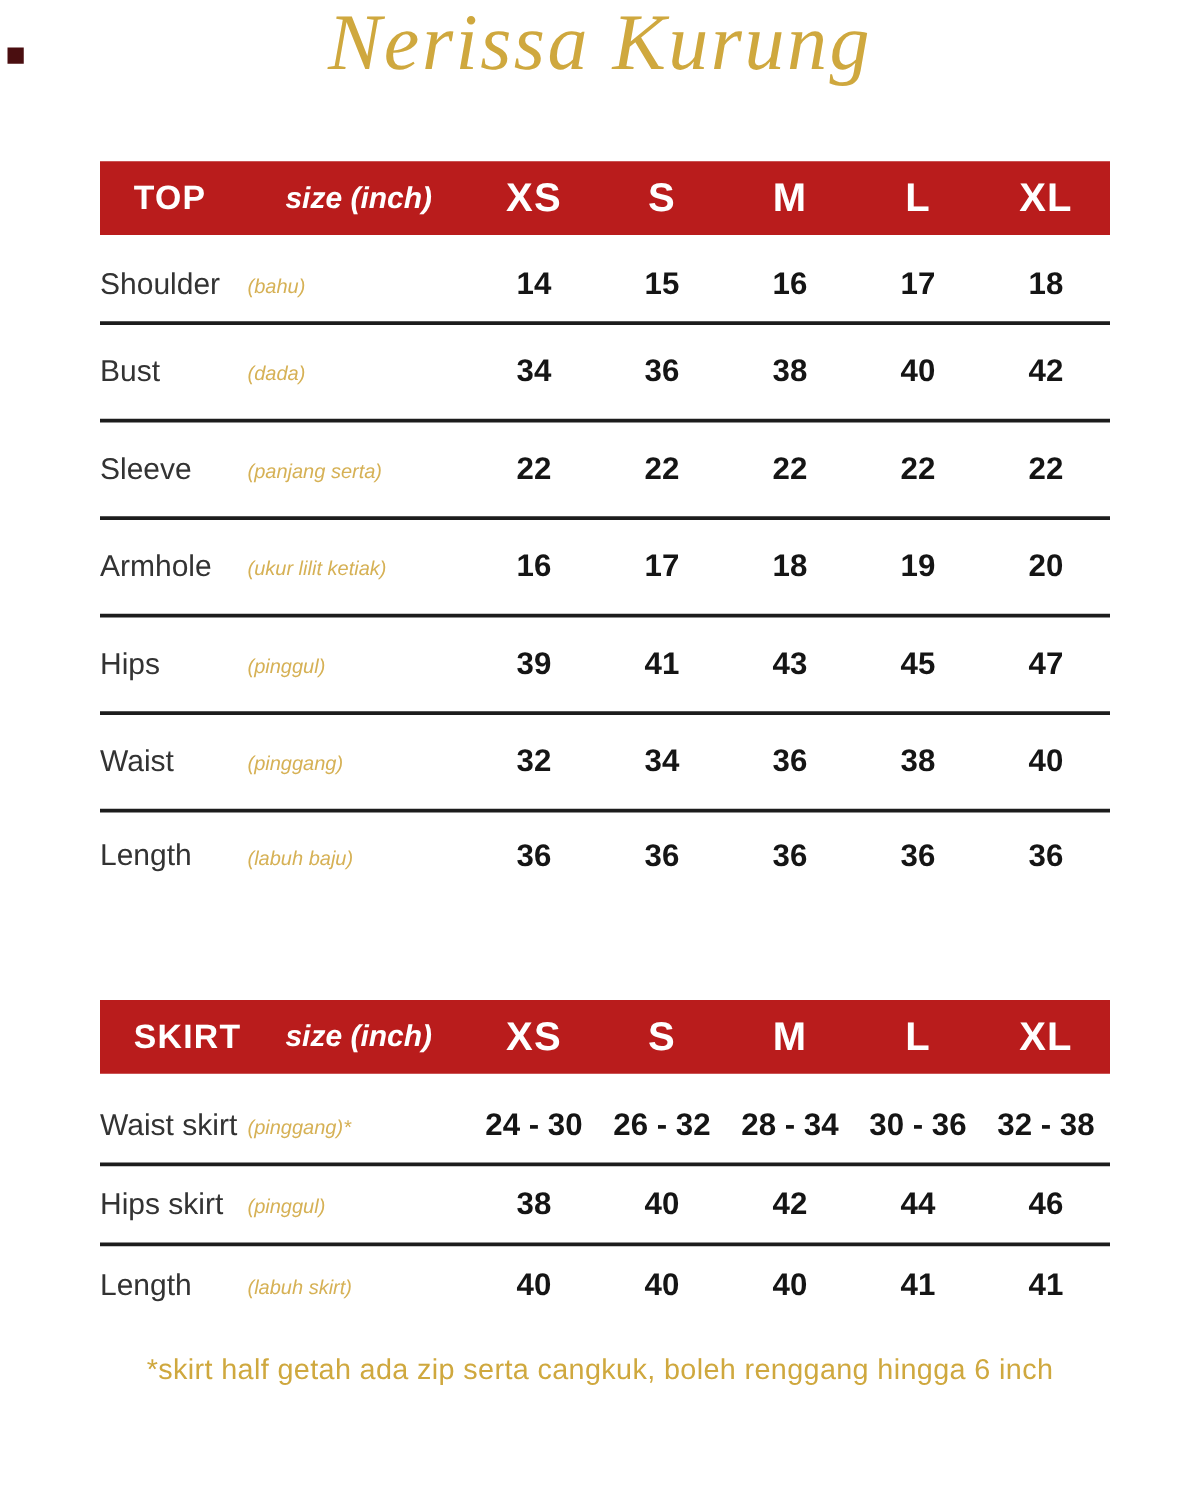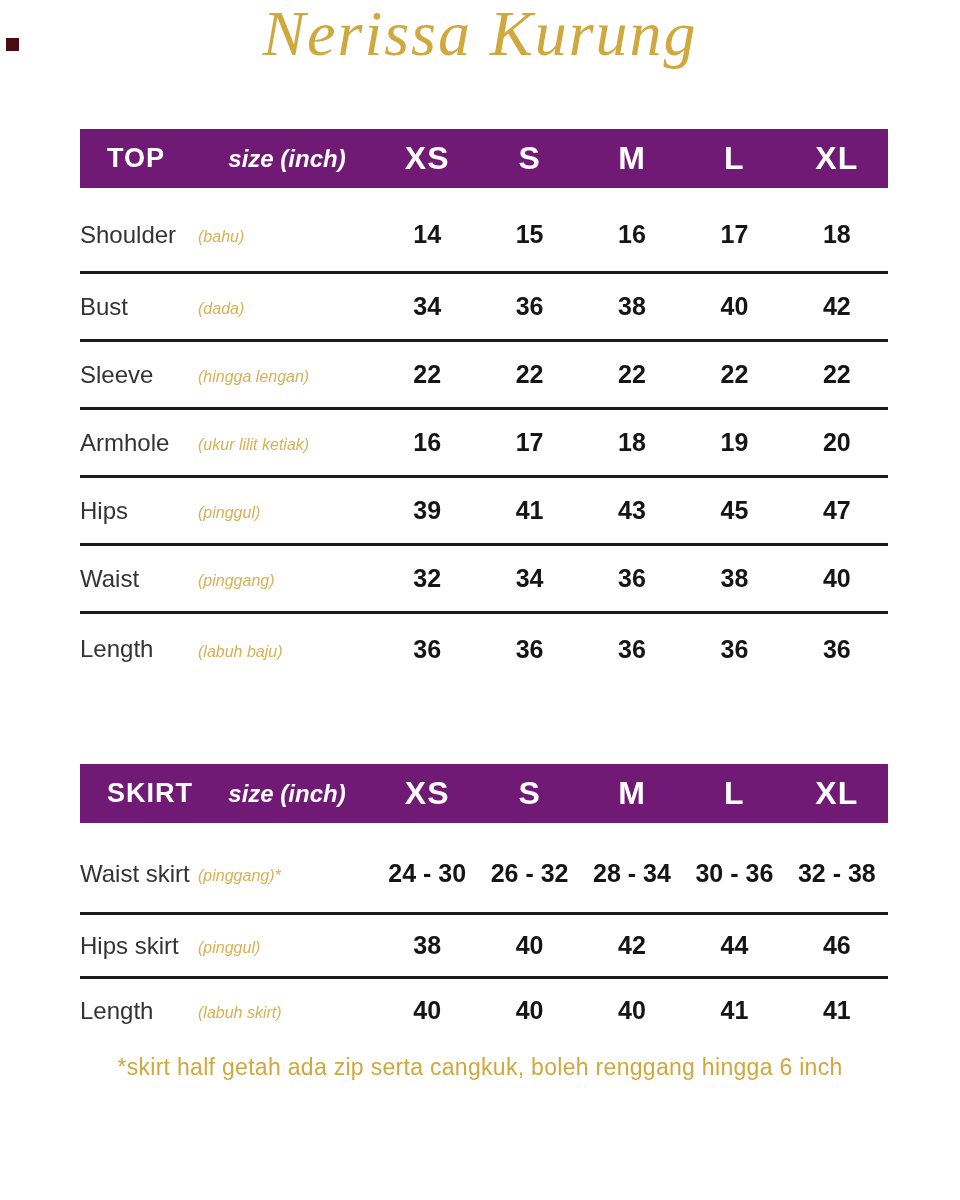--- a/index.html
+++ b/index.html
@@ -12,43 +12,43 @@
   .header { text-align:center; }
   .title { font-family:"Liberation Serif", serif; font-style:italic; font-weight:400;
     font-size:64px; line-height:1.05; color:#CFA83E; letter-spacing:2px; }
   .subtitle { font-size:40px; line-height:1.0; color:#CFA83E; letter-spacing:1.5px;
     margin-top:4px; font-weight:400; }
 
   .table-wrap { margin:0 72px 0 80px; width:808px; }
   .table-wrap.top { margin-top:62px; }
   .table-wrap.skirt { margin-top:80px; }
 
-  .bar { background:#701a75; height:59px; display:grid;
+  .bar { background:#b91c1c; height:59px; display:grid;
     grid-template-columns:118px 178px 1fr 1fr 1fr 1fr 1fr; align-items:center;
     color:#ffffff; }
   .bar-title { padding-left:27px; font-size:27px; font-weight:700; letter-spacing:1px; }
   .bar-size-label { font-size:24px; font-weight:700; font-style:italic; text-align:center; }
   .bar-size { font-size:32px; font-weight:700; text-align:center; letter-spacing:1px; }
 
   .row { display:grid; grid-template-columns:118px 178px 1fr 1fr 1fr 1fr 1fr;
-    align-items:center; height:68px; border-bottom:3px solid #1c1c1c; }
-  .row.first { height:86px; padding-top:10px; }
+    align-items:center; height:78px; border-bottom:3px solid #1c1c1c; }
+  .row.first { height:72px; padding-top:10px; }
   .row.last { height:70px; border-bottom:none; }
-  .skirt .row.first { height:92px; padding-top:12px; }
+  .skirt .row.first { height:74px; padding-top:12px; }
   .skirt .row { height:64px; }
   .skirt .row.last { height:63px; border-bottom:none; }
 
   .row-label { font-size:24px; color:#333333; white-space:nowrap; }
   .skirt .row-label { width:160px; }
   .row-sub { font-size:16px; font-style:italic; color:#D6B155; padding-top:5px;
     white-space:nowrap; }
   .val { font-size:25px; font-weight:700; color:#151515; text-align:center;
     white-space:nowrap; }
 
-  .footnote { text-align:center; margin-top:12px; font-size:23px; color:#CFA83E;
+  .footnote { text-align:center; margin-top:22px; font-size:23px; color:#CFA83E;
     letter-spacing:0.3px; }
 </style>
 </head>
 <body>
 
 <div class="corner-mark"></div>
 
 <div class="header">
   <div class="title">Nerissa Kurung</div>
 </div>
@@ -79,21 +79,21 @@
     <div class="row-sub">(dada)</div>
     <div class="val">34</div>
     <div class="val">36</div>
     <div class="val">38</div>
     <div class="val">40</div>
     <div class="val">42</div>
   </div>
 
   <div class="row">
     <div class="row-label">Sleeve</div>
-    <div class="row-sub">(hingga lengan)</div>
+    <div class="row-sub">(panjang serta)</div>
     <div class="val">22</div>
     <div class="val">22</div>
     <div class="val">22</div>
     <div class="val">22</div>
     <div class="val">22</div>
   </div>
 
   <div class="row">
     <div class="row-label">Armhole</div>
     <div class="row-sub">(ukur lilit ketiak)</div>

